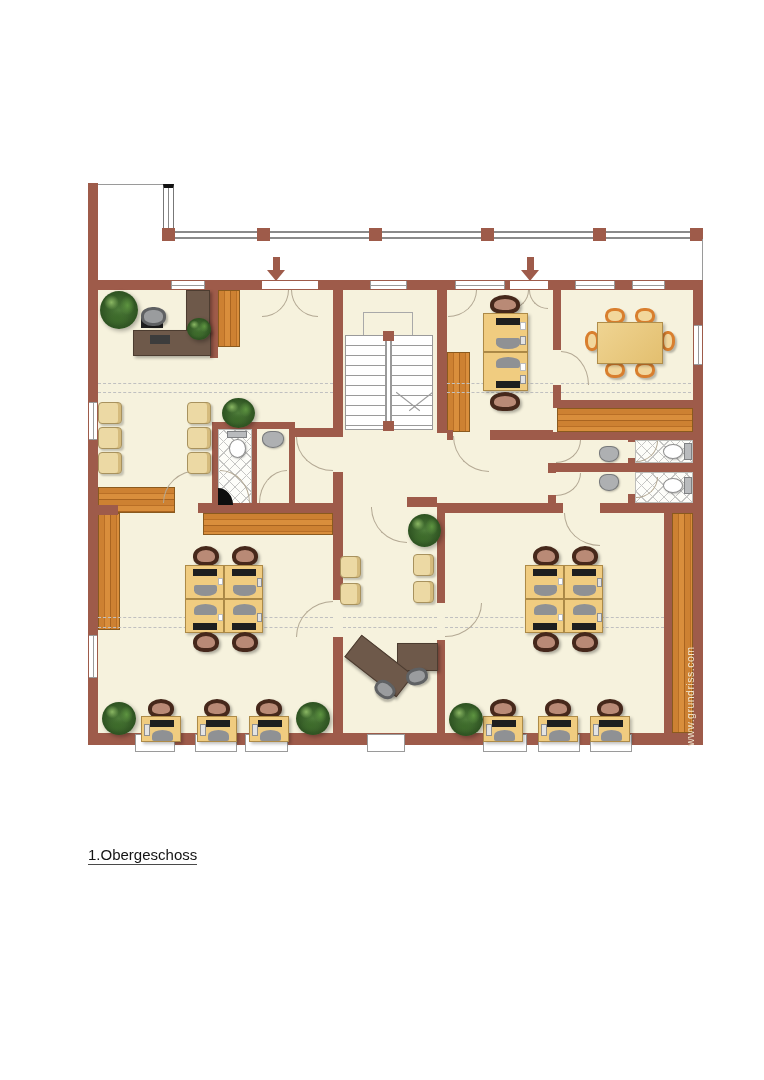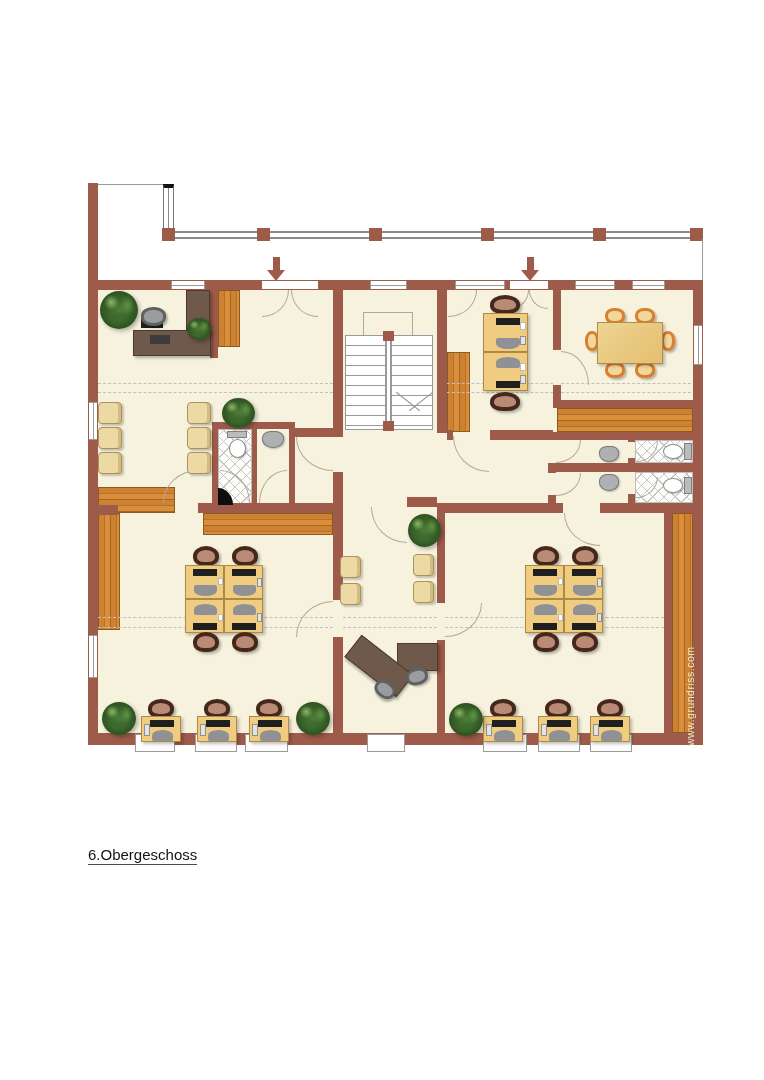--- a/index.html
+++ b/index.html
@@ -346,14 +346,14 @@
   </div>
   <div class="abs chD" style="left:597px;top:699px;width:26px;height:19px;"></div>
   <div class="abs deskT" style="left:590px;top:716px;width:40px;height:26px;">
     <div class="abs kbd" style="left:8px;top:3px;width:24px;height:7px;"></div>
     <div class="abs discU" style="left:10px;top:13px;width:21px;height:11px;"></div>
     <div class="abs phone" style="left:2px;top:7px;width:6px;height:12px;"></div>
   </div>
   <div class="abs plant" style="left:449px;top:703px;width:34px;height:33px;"></div>
 
   <div id="wm" class="abs" style="left:684px;top:660px;height:86px;">www.grundriss.com</div>
-  <div id="title" class="abs" style="left:88px;top:846px;">6.Obergeschoss</div>
+  <div id="title" class="abs" style="left:88px;top:846px;">1.Obergeschoss</div>
 </div>
 
 </body></html>

